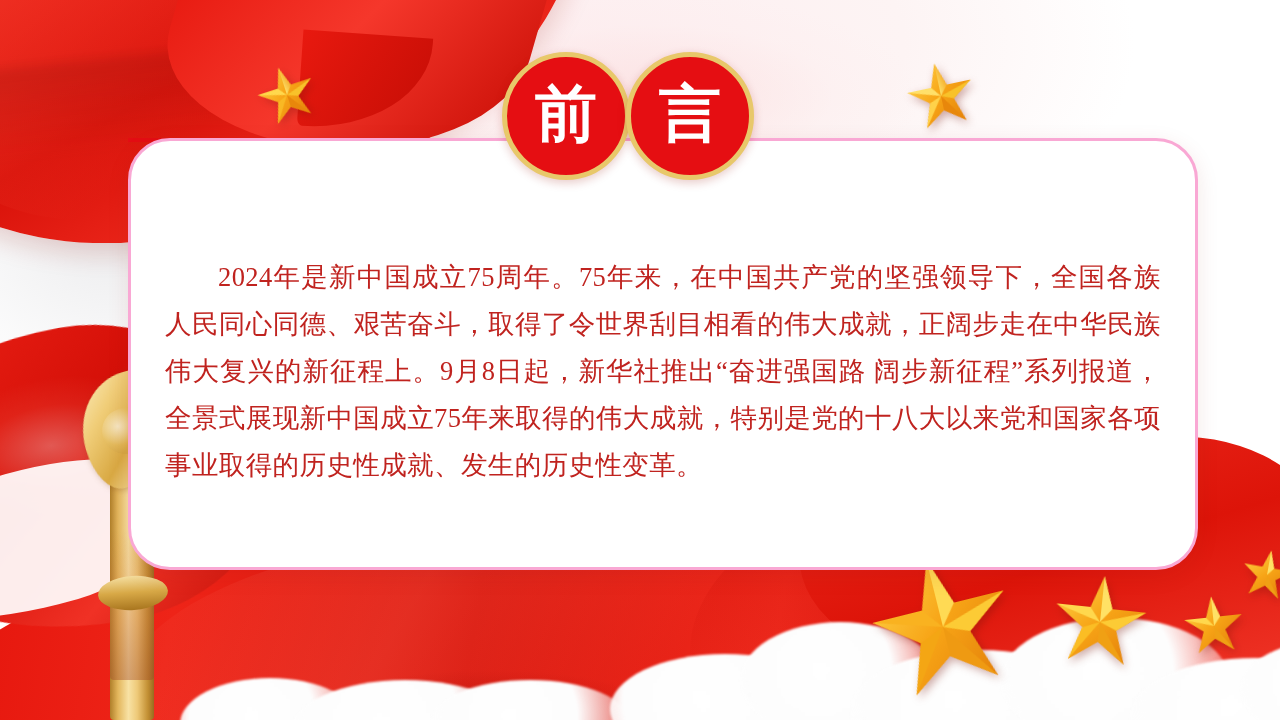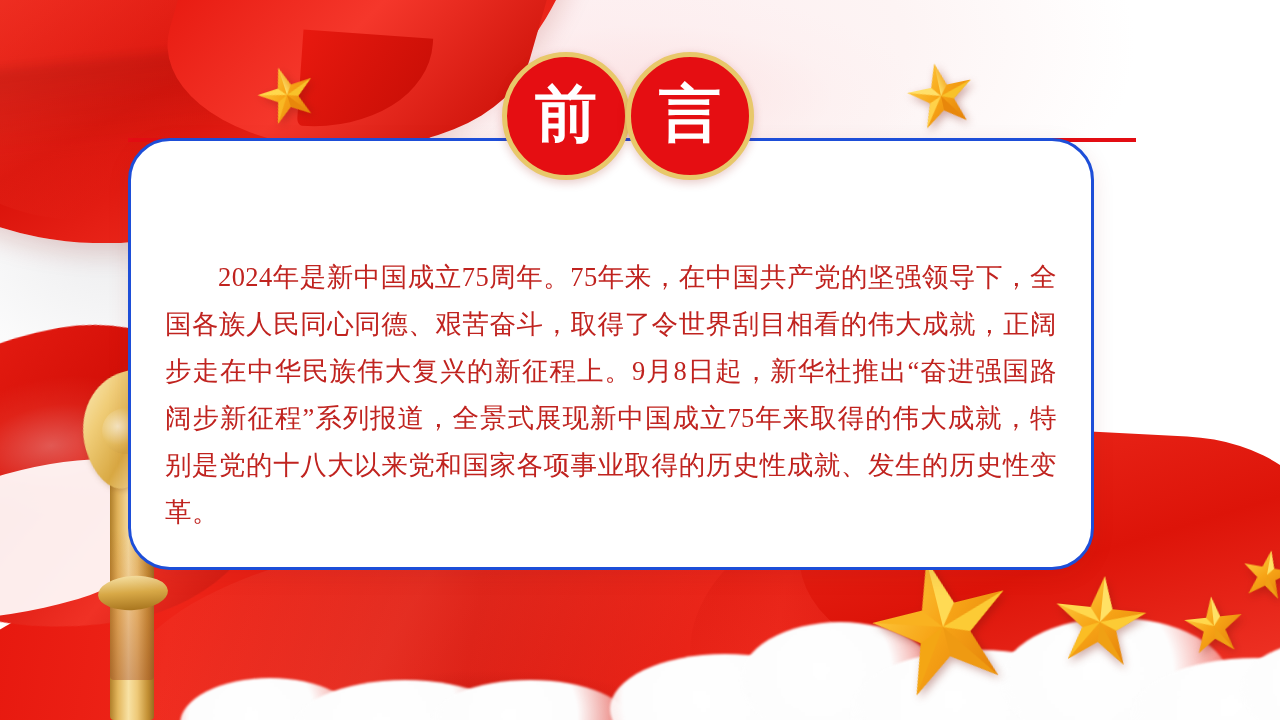--- a/index.html
+++ b/index.html
@@ -218,23 +218,23 @@
     position: absolute;
     left: 128px; top: 138px;
     width: 1008px; height: 4px;
     background: #e30d13;
   }
 
   
   .card {
     position: absolute;
     left: 128px; top: 138px;
-    width: 966px; height: 432px;
+    width: 1070px; height: 432px;
     background: #ffffff;
-    border: 3px solid #1d4ed8;
+    border: 3px solid #f9a8d4;
     border-radius: 42px;
     box-sizing: border-box;
     box-shadow: 0 6px 22px rgba(140, 30, 20, .10);
   }
   .card-body {
     position: absolute;
     left: 34px; right: 34px; top: 86px;
     color: #c0231f;
     font-size: 26.5px;
     line-height: 47px;

